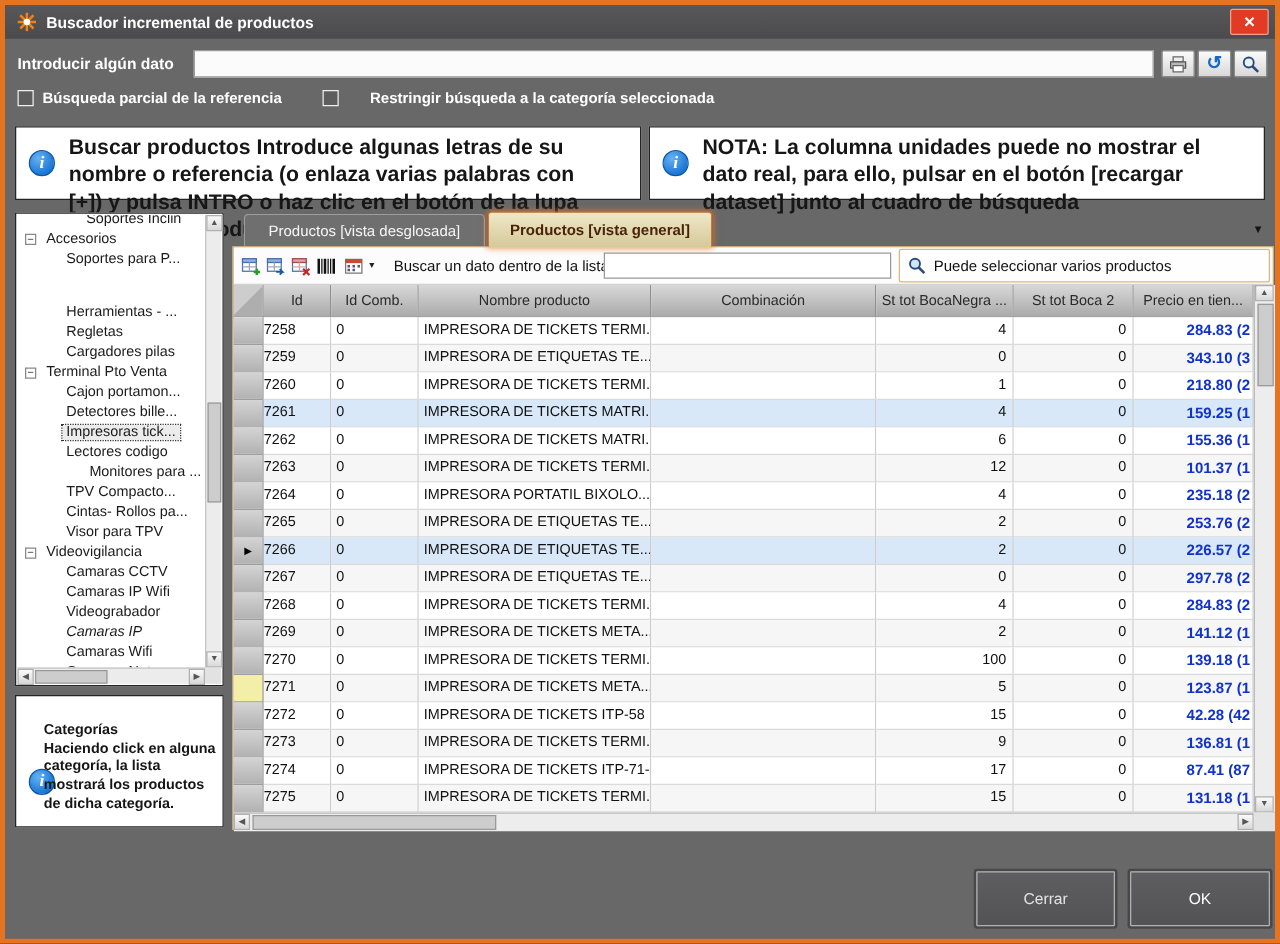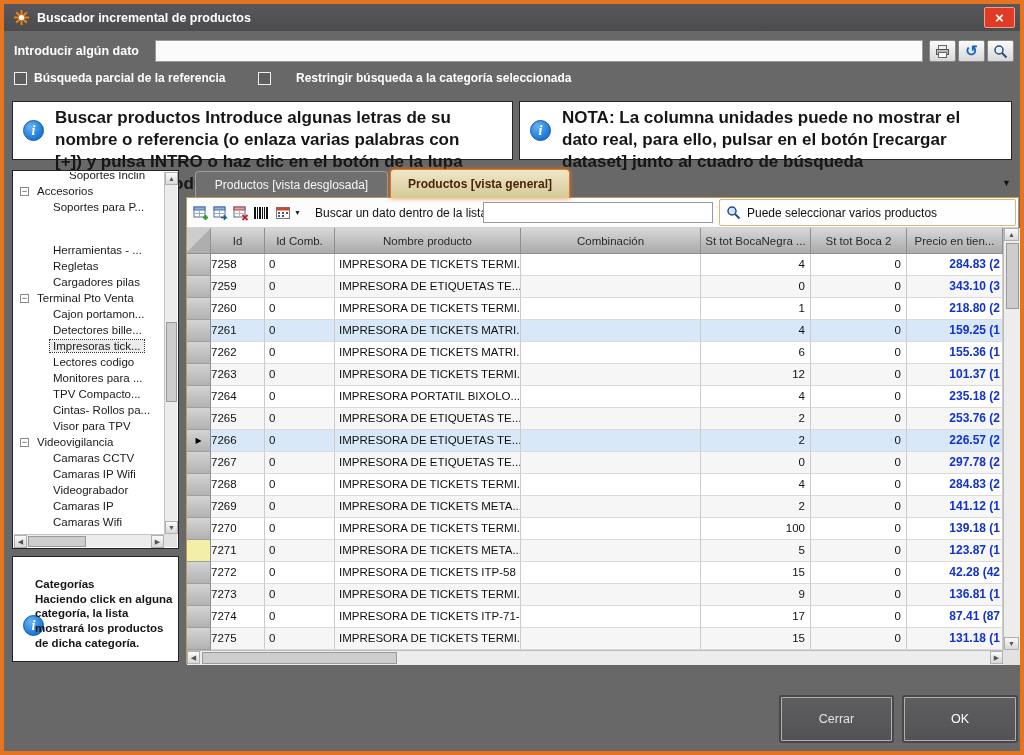--- a/index.html
+++ b/index.html
@@ -263,21 +263,21 @@
               <span class="tree-label">Detectores bille...</span>
             </div>
             <div class="tree-item selected" style="padding-left: 22px;">
               <span class="expander-space"></span>
               <span class="tree-label">Impresoras tick...</span>
             </div>
             <div class="tree-item" style="padding-left: 22px;">
               <span class="expander-space"></span>
               <span class="tree-label">Lectores codigo</span>
             </div>
-            <div class="tree-item" style="padding-left: 22px;">
+            <div class="tree-item" style="padding-left: 22px; justify-content: flex-end;">
               <span class="expander-space"></span>
               <span class="tree-label">Monitores para ...</span>
             </div>
             <div class="tree-item" style="padding-left: 22px;">
               <span class="expander-space"></span>
               <span class="tree-label">TPV Compacto...</span>
             </div>
             <div class="tree-item" style="padding-left: 22px;">
               <span class="expander-space"></span>
               <span class="tree-label">Cintas- Rollos pa...</span>
@@ -295,21 +295,21 @@
               <span class="tree-label">Camaras CCTV</span>
             </div>
             <div class="tree-item" style="padding-left: 22px;">
               <span class="expander-space"></span>
               <span class="tree-label">Camaras IP Wifi</span>
             </div>
             <div class="tree-item" style="padding-left: 22px;">
               <span class="expander-space"></span>
               <span class="tree-label">Videograbador</span>
             </div>
-            <div class="tree-item" style="padding-left: 22px;">
+            <div class="tree-item" style="padding-left: 22px; font-style: italic;">
               <span class="expander-space"></span>
               <span class="tree-label">Camaras IP</span>
             </div>
             <div class="tree-item" style="padding-left: 22px;">
               <span class="expander-space"></span>
               <span class="tree-label">Camaras Wifi</span>
             </div>
             <div class="tree-item" style="padding-left: 22px;">
               <span class="expander-space"></span>
               <span class="tree-label">Camaras Natura...</span>

